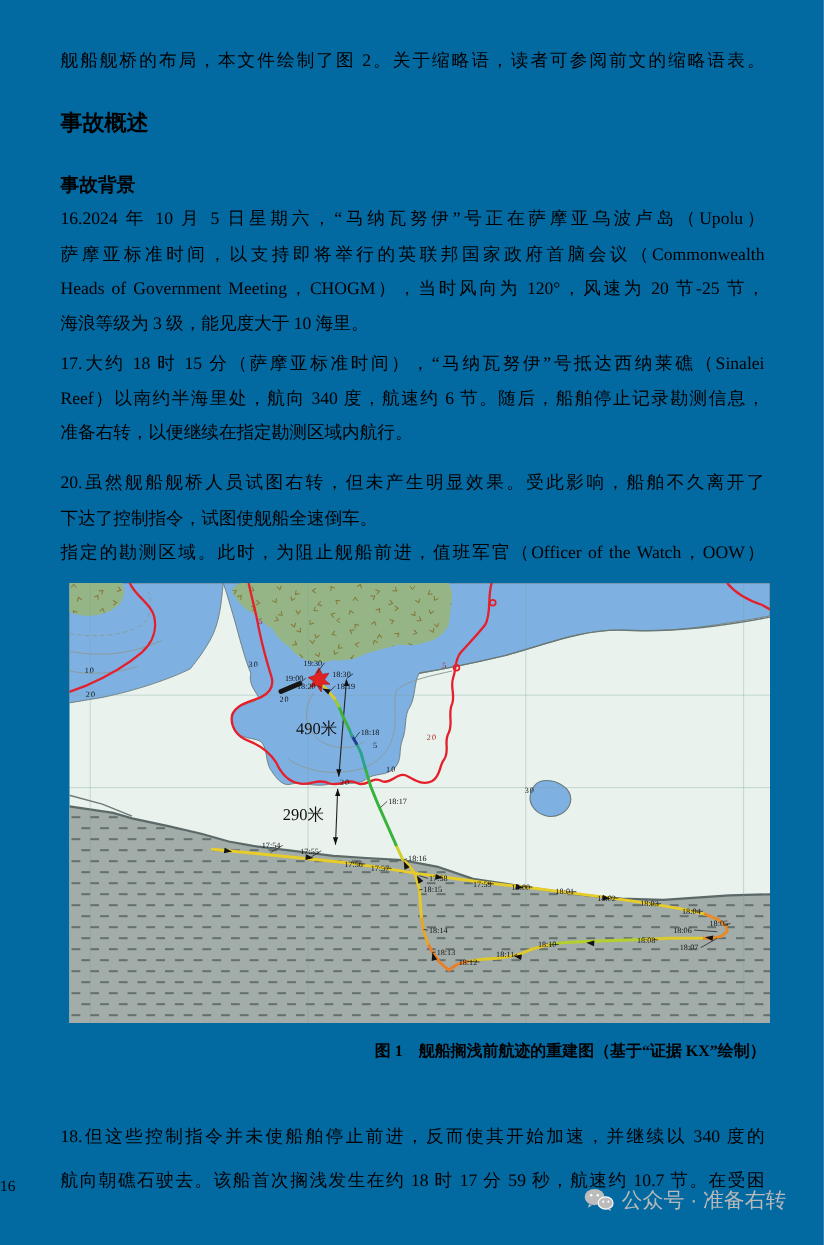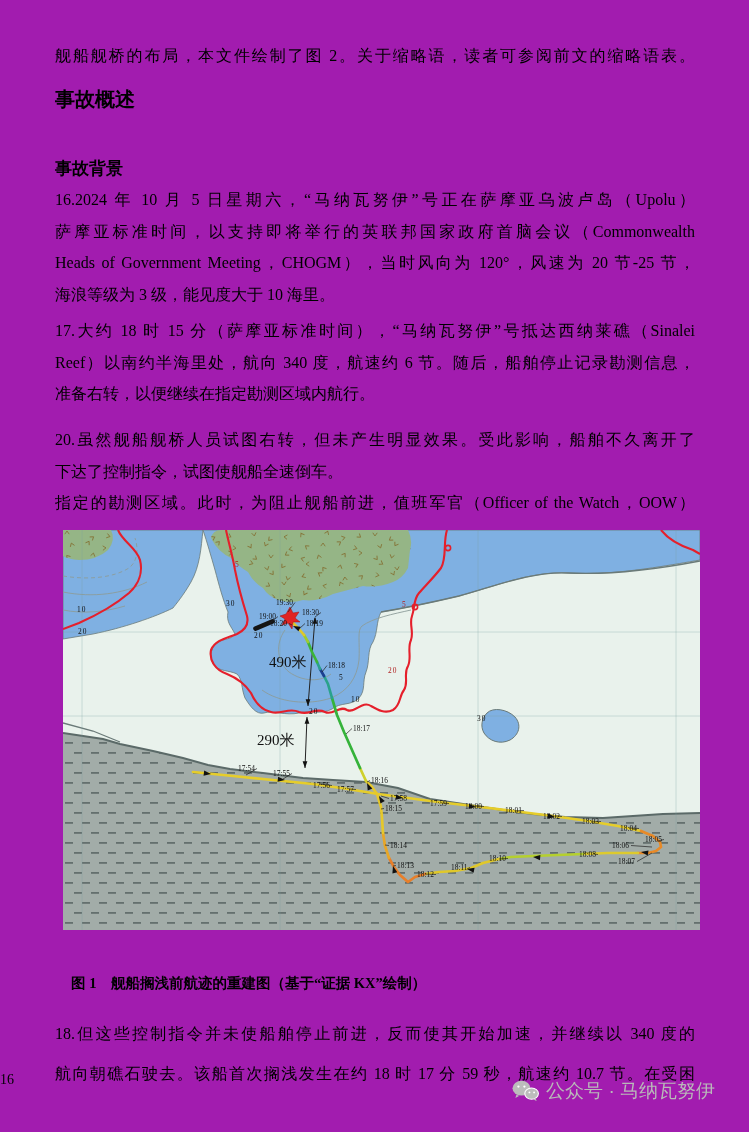--- a/index.html
+++ b/index.html
@@ -1,25 +1,25 @@
 <!DOCTYPE html>
 <html><head>
 <meta charset="utf-8">
 <style>
   html,body{margin:0;padding:0;background:#ffffff;}
-  .page{position:relative;width:749px;height:1132px;background:#a21caf;overflow:hidden;
+  .page{position:relative;width:749px;height:1132px;background:#0369a1;overflow:hidden;
         font-family:"Liberation Serif","DejaVu Serif",serif;color:#000;}
   .textcol{position:absolute;left:55px;width:640px;}
   .bodyline{font-size:16px;line-height:31.5px;text-align:justify;text-align-last:justify;white-space:normal;}
   .bodyline.lastline{text-align-last:left;}
   .h1{position:absolute;left:55px;font-family:"Liberation Sans","DejaVu Sans",sans-serif;
-      font-weight:bold;font-size:20px;}
+      font-weight:bold;font-size:20px;margin-top:12px;}
   .h2{position:absolute;left:55px;font-family:"Liberation Sans","DejaVu Sans",sans-serif;
       font-weight:bold;font-size:17px;}
-  .caption{position:absolute;left:71px;width:640px;text-align:left;font-weight:bold;font-size:14.5px;margin-top:28px;}
+  .caption{position:absolute;left:56px;width:640px;text-align:right;font-weight:bold;font-size:14.5px;}
   .pagenum{position:absolute;left:0;width:749px;font-size:14px;}
   .watermark{position:absolute;right:34px;top:1078px;display:flex;align-items:center;gap:7px;
              color:#b9b9b9;font-family:"Liberation Sans","DejaVu Sans",sans-serif;font-size:19px;}
   .mapwrap{position:absolute;left:63px;top:530px;width:637px;height:400px;}
   svg text{font-family:"Liberation Serif","DejaVu Serif",serif;}
 </style>
 </head>
 <body>
 
 <div class="page">
@@ -1069,16 +1069,16 @@
         <ellipse cx="9.5" cy="8.2" rx="9" ry="7.4" fill="#bcbcbc"></ellipse>
         <path d="M4.5 14.5 L3.4 18 L7 16" fill="#bcbcbc"></path>
         <circle cx="6.4" cy="6.6" r="1.15" fill="#fff"></circle>
         <circle cx="12.4" cy="6.6" r="1.15" fill="#fff"></circle>
         <ellipse cx="19.6" cy="13.6" rx="6.8" ry="5.6" fill="#bcbcbc" stroke="#fff" stroke-width="1.1"></ellipse>
         <path d="M23.6 18.2 L24.6 21 L21.4 19.4" fill="#bcbcbc"></path>
         <circle cx="17.4" cy="12.4" r="0.95" fill="#fff"></circle>
         <circle cx="22.1" cy="12.4" r="0.95" fill="#fff"></circle>
       </svg>
     </span>
-    <span>公众号 · 马纳瓦努伊</span>
+    <span>公众号 · 准备右转</span>
   </div>
 
 </div>
 
 </body></html>

